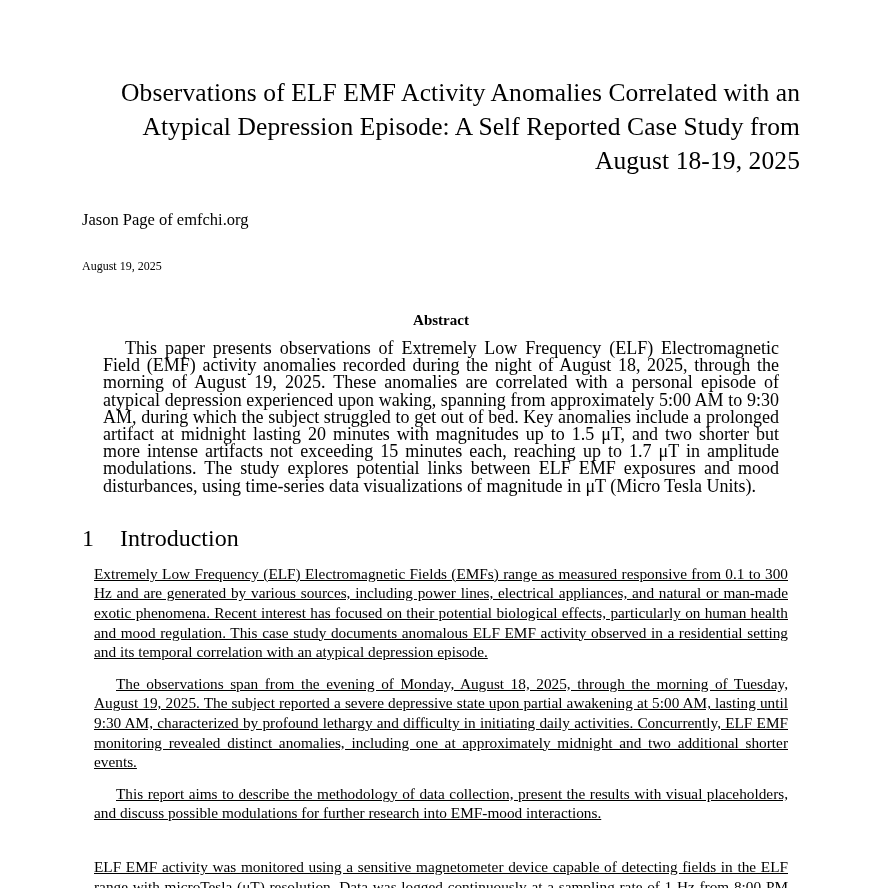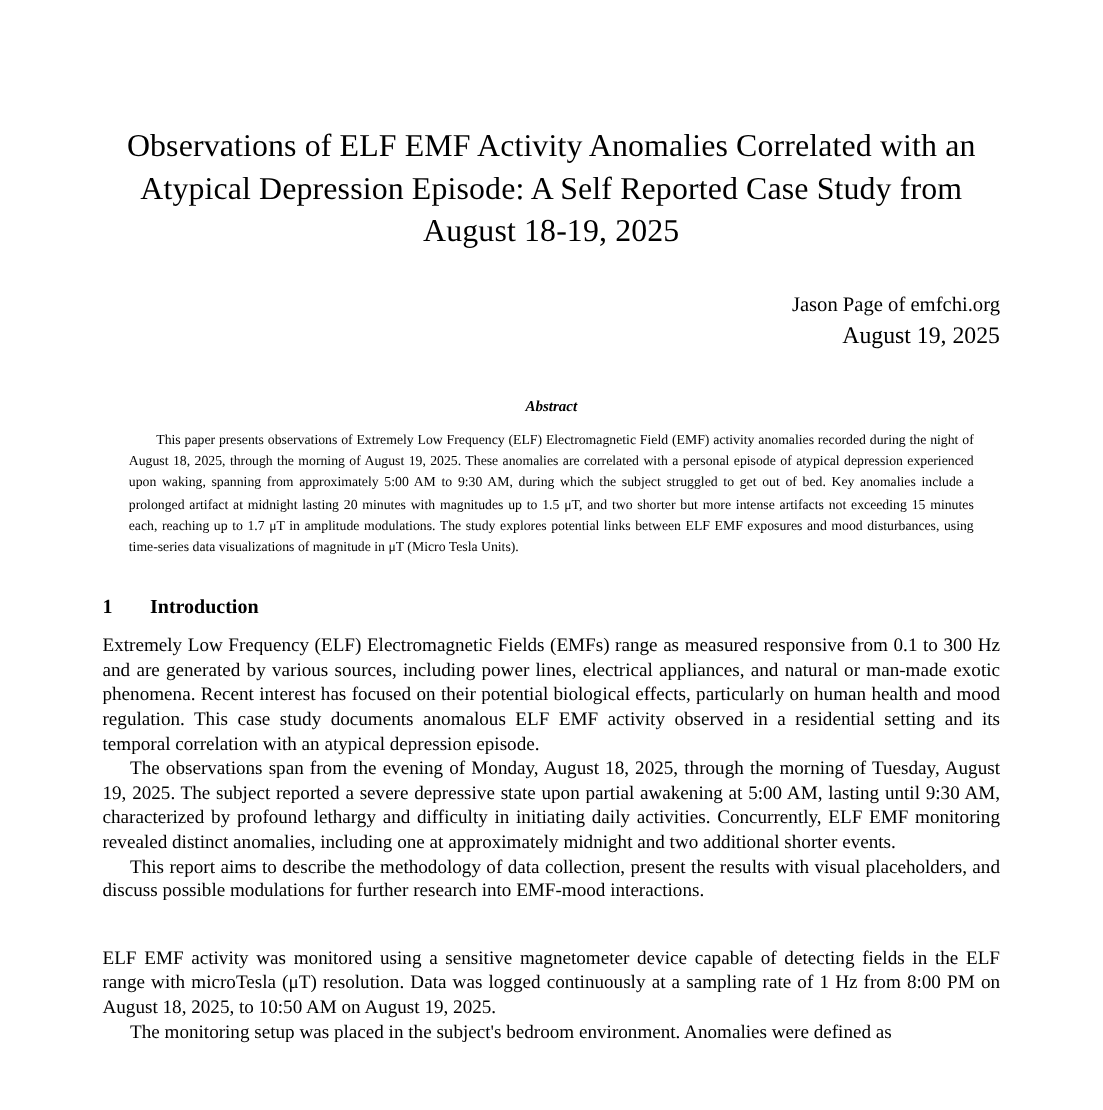--- a/index.html
+++ b/index.html
@@ -16,71 +16,71 @@
   }
   .page {
     width: 882px;
     height: 888px;
     position: relative;
     box-sizing: border-box;
     padding: 0 82px;
   }
   .title {
     margin: 0;
-    padding-top: 100px;
+    padding-top: 76px;
     font-size: 25.5px;
     line-height: 34px;
     font-weight: normal;
-    text-align: center;
+    text-align: right;
     letter-spacing: 0.1px;
   }
   .author {
-    text-align: right;
+    text-align: left;
     font-size: 16.5px;
     margin-top: 32px;
   }
   .date {
-    text-align: right;
-    font-size: 19px;
-    margin-top: 4px;
+    text-align: left;
+    font-size: 12px;
+    margin-top: 29px;
   }
   .abstract-head {
     text-align: center;
-    font-size: 12px;
+    font-size: 15px;
     font-weight: bold;
     margin-top: 38px;
-    font-style: italic;
   }
   .abstract-body {
     margin: 11px auto 0 auto;
     width: 676px;
-    font-size: 11px;
+    font-size: 18px;
     line-height: 17.2px;
     text-align: justify;
     text-indent: 22px;
   }
   .section {
     margin-top: 30px;
   }
   h2.section-title {
-    font-size: 16px;
-    font-weight: bold;
+    font-size: 24px;
+    font-weight: normal;
     margin: 0 0 12px 0;
     padding: 0;
   }
   h2.section-title .num {
     display: inline-block;
     width: 38px;
   }
   p.body-par {
-    margin: 0;
+    margin: 12px;
     font-size: 15.3px;
     line-height: 19.6px;
     text-align: justify;
     text-indent: 0;
+    text-decoration: underline;
   }
   p.body-par.indent {
     text-indent: 22px;
   }
   .sec2 {
     margin-top: 34px;
   }
   .sec2 p.body-par {
     margin-top: 0;
   }

